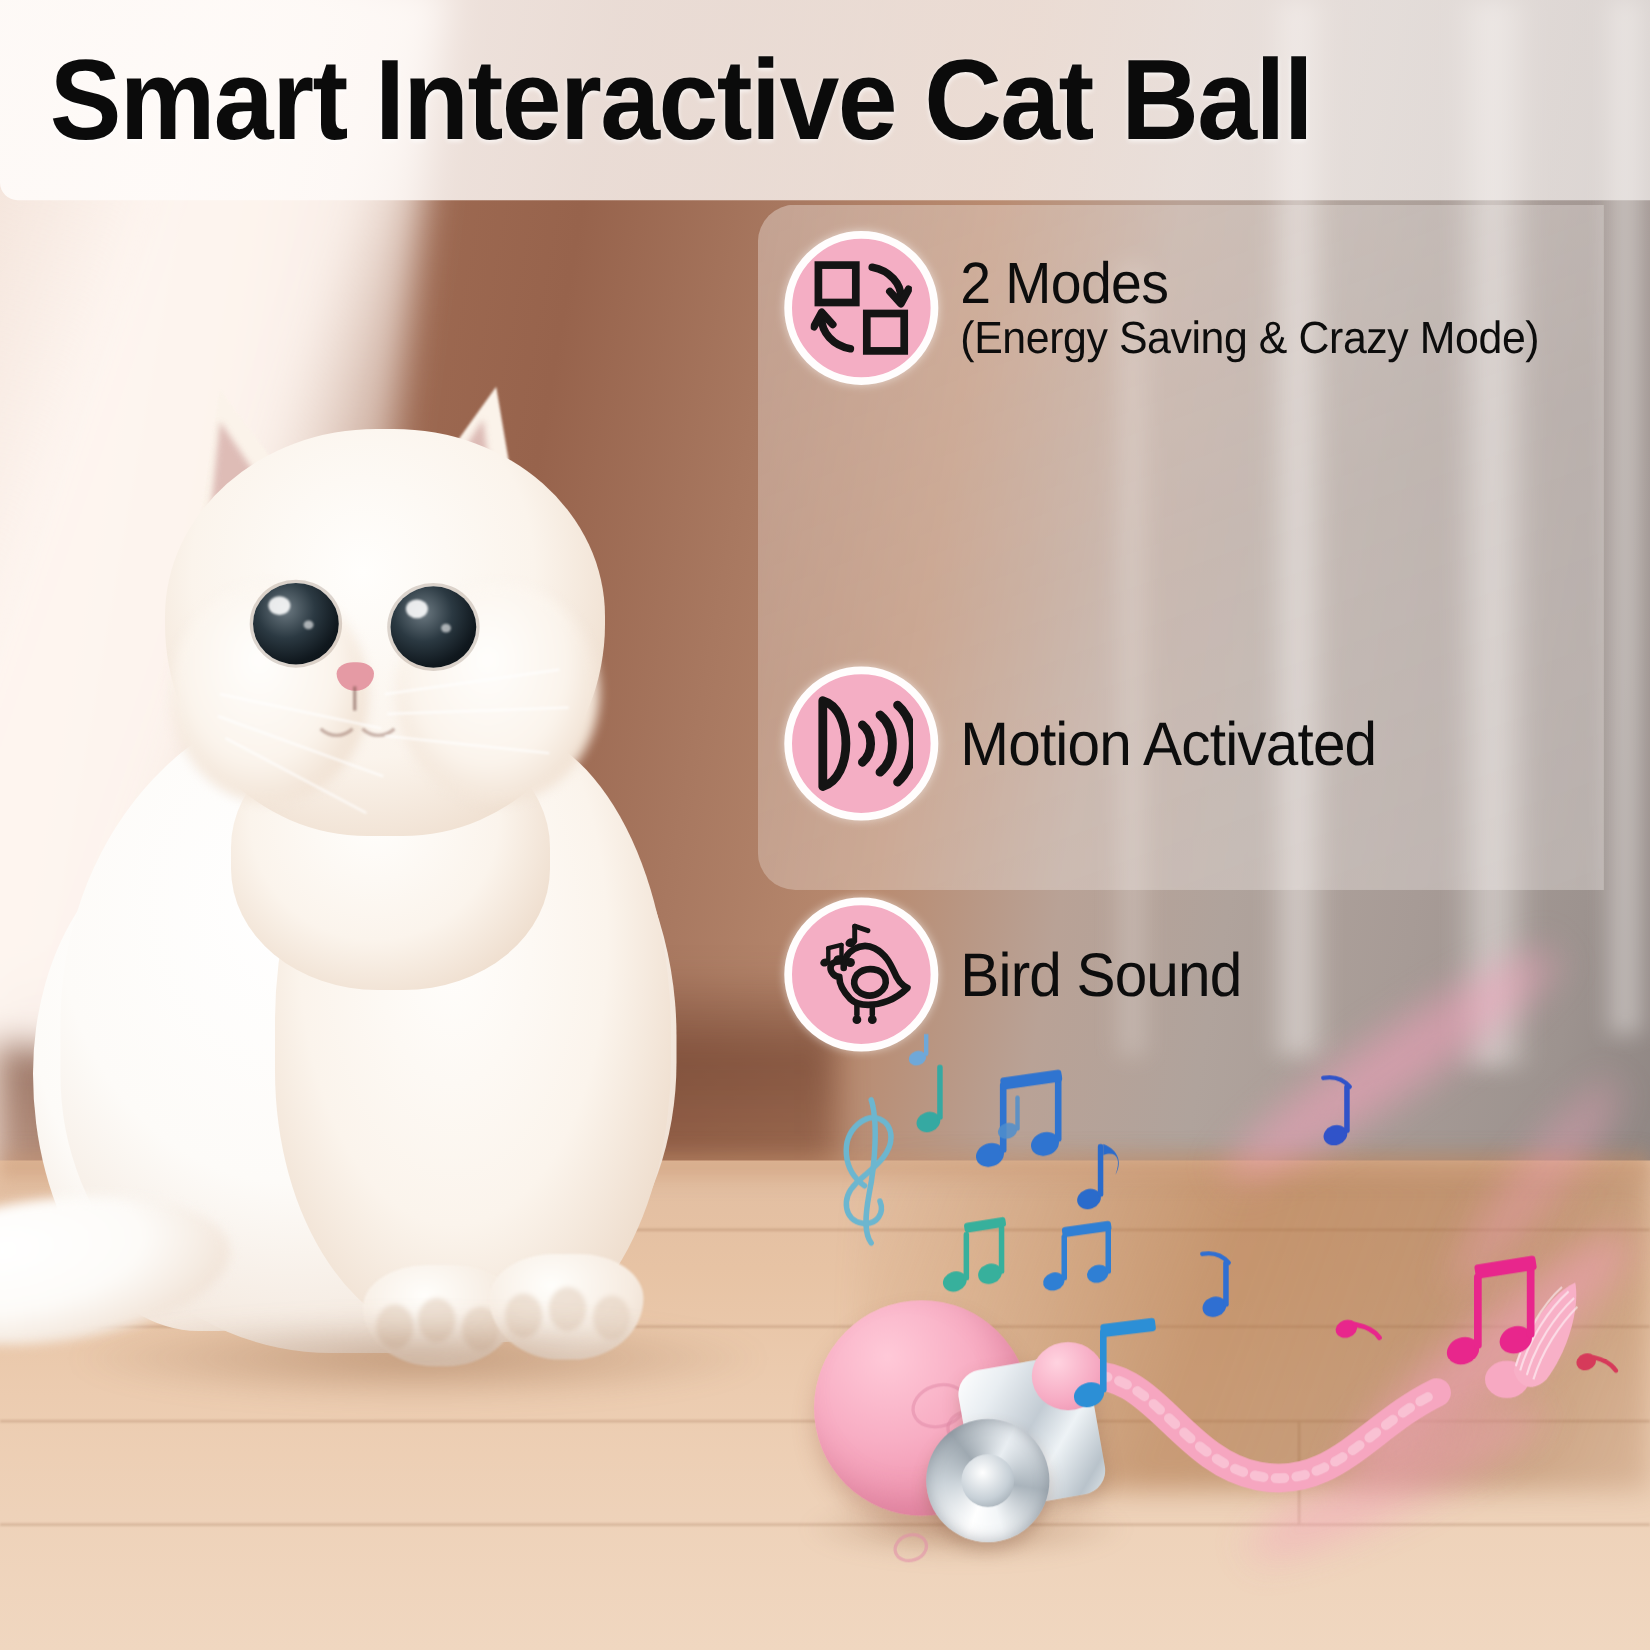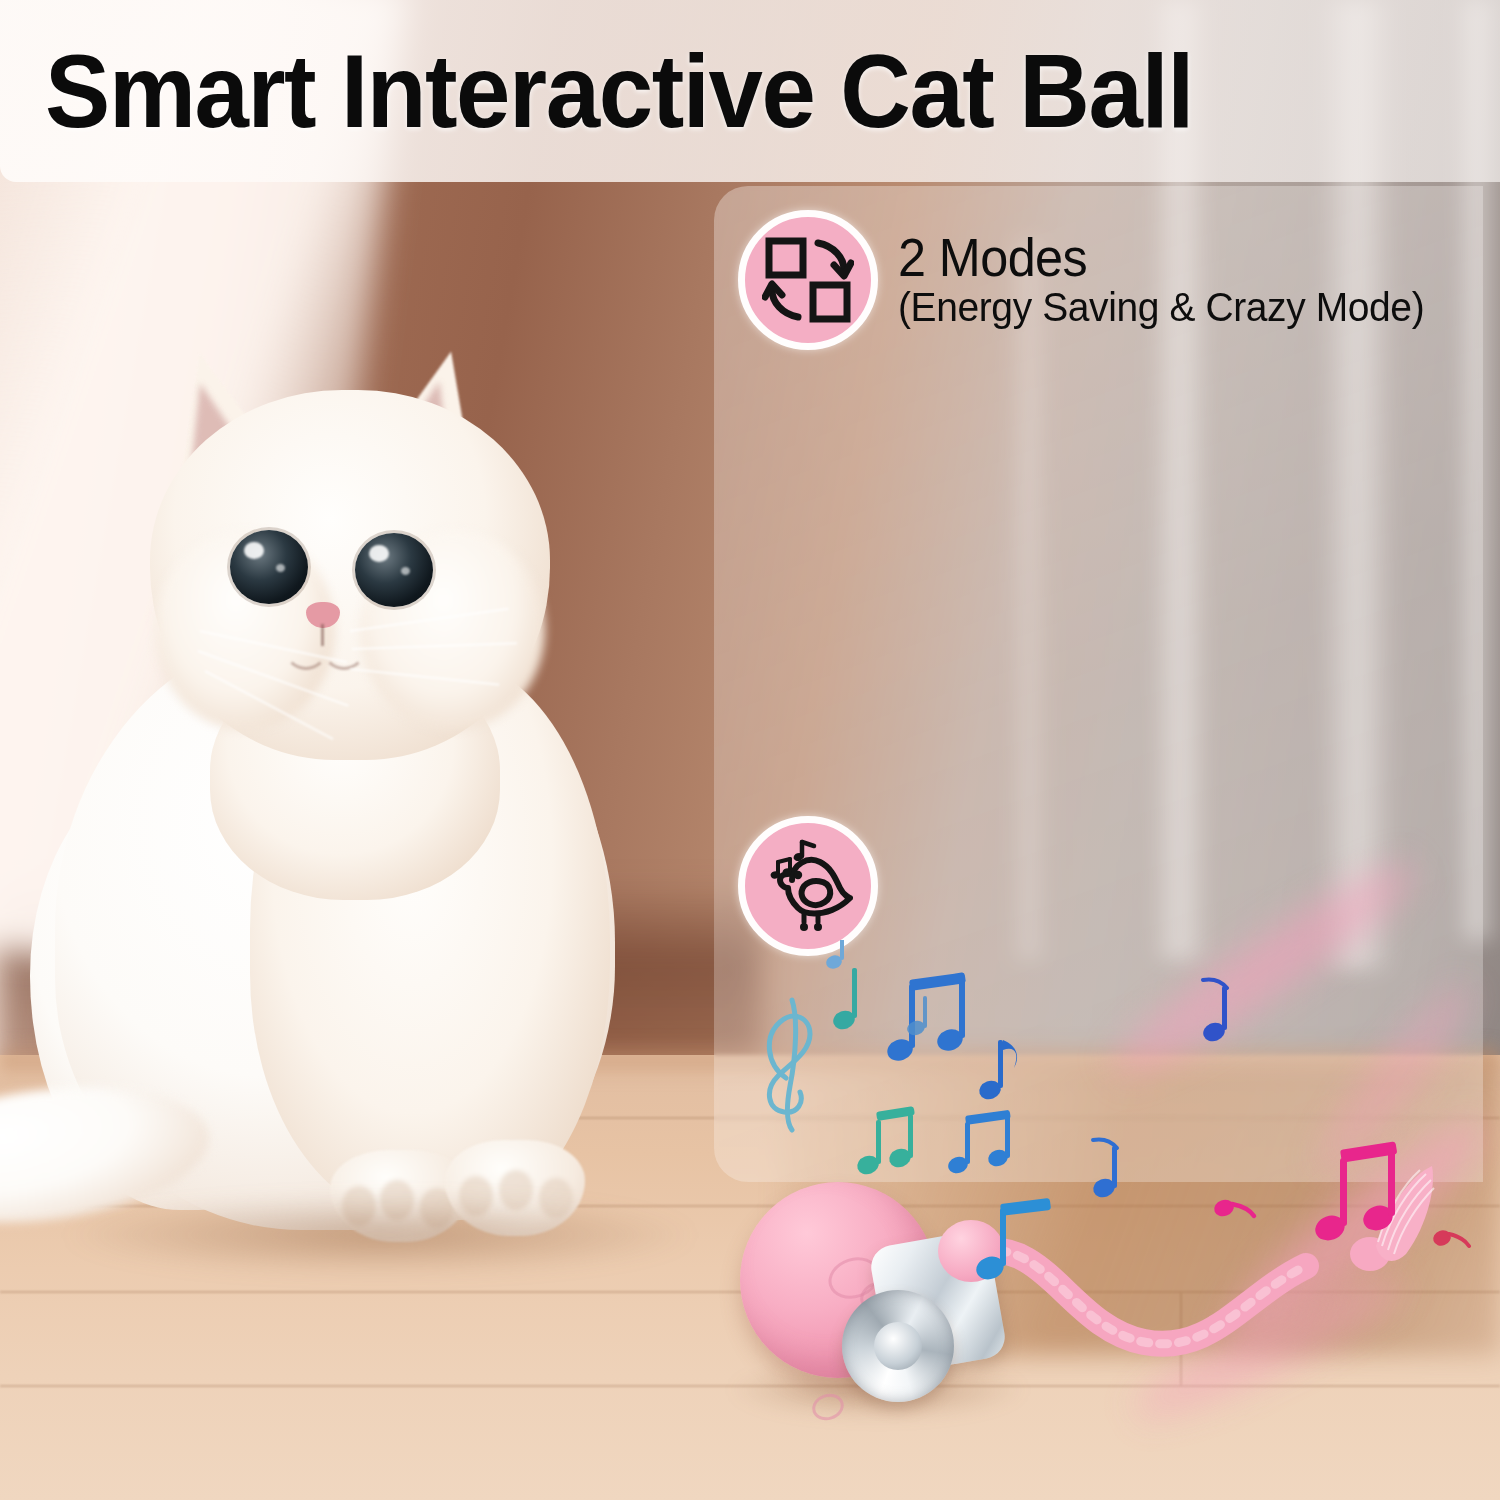--- a/index.html
+++ b/index.html
@@ -138,21 +138,21 @@
     letter-spacing:-1.5px;
     color:#0b0b0b;
     transform:scaleX(.94);
     transform-origin:left center;
     white-space:nowrap;
     text-shadow:0 2px 5px rgba(255,255,255,.8);
   }
 
   
   .feature-panel{
-    position:absolute;left:714px;top:186px;width:769px;height:996px;
+    position:absolute;left:689px;top:186px;width:769px;height:623px;
     background:linear-gradient(160deg,rgba(255,250,248,.34) 0%,rgba(255,250,248,.26) 50%,rgba(255,250,248,.30) 100%);
     border-top-left-radius:34px;
     border-bottom-left-radius:34px;
     backdrop-filter:blur(2px);
   }
   .feature-list{position:absolute;inset:0;}
   .feature-row{position:absolute;left:24px;display:flex;align-items:center;}
   .feature-row.r0{top:24px;}
   .feature-row.r1{top:210px;}
   .feature-row.r2{top:420px;}
@@ -335,20 +335,33 @@
             <path d="M20 61 L10 50 L3 63" stroke="#141414" stroke-width="7" stroke-linecap="round" stroke-linejoin="round" fill="none"></path>
           </svg>
         </div>
         <div class="feature-text">
           <div class="ft-line ft-main">2 Modes</div>
           <div class="ft-line ft-sub">(Energy Saving &amp; Crazy Mode)</div>
         </div>
       </div>
 
 
+      <div class="feature-row r2">
+        <div class="icon-badge">
+          <svg width="94" height="90" viewBox="0 0 94 90" fill="none">
+            <path d="M12 6 C40 14 40 76 12 84 Z" stroke="#141414" stroke-width="8" stroke-linejoin="round" fill="none"></path>
+            <path d="M48 28 C58 36 58 54 48 62" stroke="#141414" stroke-width="8" stroke-linecap="round" fill="none"></path>
+            <path d="M64 19 C79 31 79 59 64 71" stroke="#141414" stroke-width="8" stroke-linecap="round" fill="none"></path>
+            <path d="M80 10 C99 26 99 64 80 80" stroke="#141414" stroke-width="8" stroke-linecap="round" fill="none"></path>
+          </svg>
+        </div>
+        <div class="feature-text">
+          <div class="ft-line ft-single">Motion Activated</div>
+        </div>
+      </div>
 
       <div class="feature-row r3">
         <div class="icon-badge">
           <svg width="100" height="100" viewBox="0 0 100 100" fill="none">
 
             <path d="M34 44 C34 28 50 20 62 26 C74 32 78 44 82 52 C86 60 92 62 92 62
                      C92 62 84 70 74 74 C64 78 48 80 40 72 C32 64 30 56 30 52
                      C26 52 22 48 22 44 C22 40 26 38 30 38" stroke="#141414" stroke-width="6" stroke-linejoin="round" stroke-linecap="round" fill="none"></path>
 
             <path d="M46 50 C54 42 70 44 72 54 C74 64 62 72 52 68 C44 65 41 57 46 50 Z" stroke="#141414" stroke-width="6" fill="none" stroke-linejoin="round"></path>
@@ -363,20 +376,23 @@
             <path d="M44 6 L44 20" stroke="#141414" stroke-width="4.5" stroke-linecap="round"></path>
             <path d="M44 6 L56 10" stroke="#141414" stroke-width="4.5" stroke-linecap="round"></path>
             <ellipse cx="40.5" cy="21" rx="5" ry="4" fill="#141414" transform="rotate(-18 40.5 21)"></ellipse>
             <path d="M20 26 L20 38" stroke="#141414" stroke-width="4" stroke-linecap="round"></path>
             <path d="M32 23 L32 35" stroke="#141414" stroke-width="4" stroke-linecap="round"></path>
             <path d="M20 26 L32 23" stroke="#141414" stroke-width="4" stroke-linecap="round"></path>
             <ellipse cx="17" cy="39" rx="4.4" ry="3.6" fill="#141414" transform="rotate(-18 17 39)"></ellipse>
             <ellipse cx="29" cy="36" rx="4.4" ry="3.6" fill="#141414" transform="rotate(-18 29 36)"></ellipse>
           </svg>
         </div>
+        <div class="feature-text">
+          <div class="ft-line ft-single">Bird Sound</div>
+        </div>
       </div>
 
     </div>
   </div>
 
   <div class="trail t1"></div>
   <div class="trail t2"></div>
   <div class="trail t3"></div>
   <div class="trail t4"></div>
 

